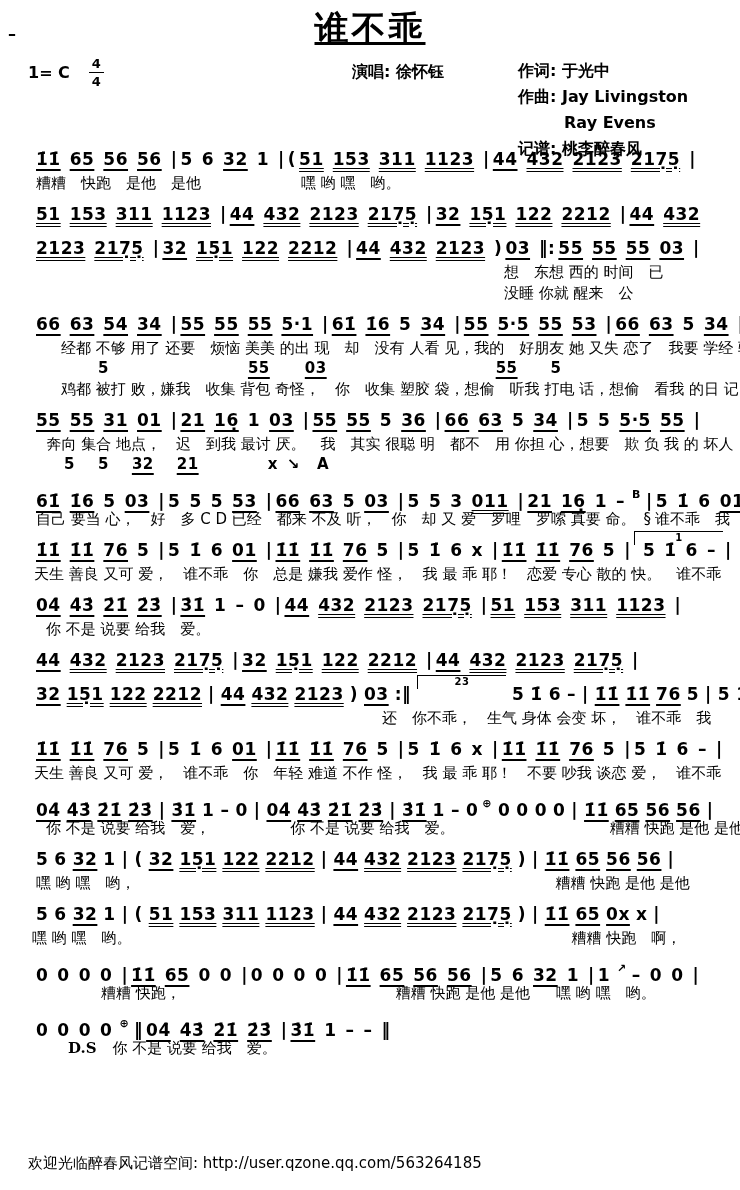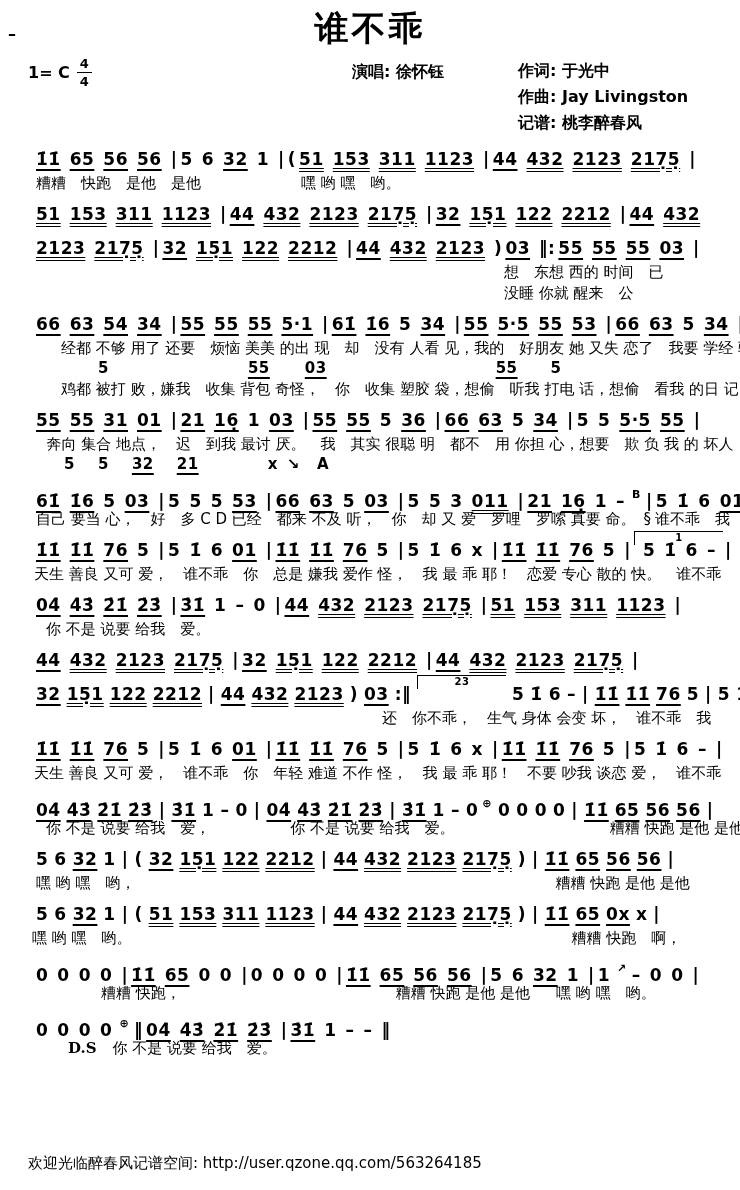--- a/index.html
+++ b/index.html
@@ -1,23 +1,23 @@
 <!DOCTYPE html>
 <html><head>
 <meta charset="utf-8">
 <style>
   html,body{margin:0;padding:0;}
   body{width:740px;height:1190px;position:relative;background:#ffffff;color:#000;
        font-family:"DejaVu Sans","Liberation Sans",sans-serif;overflow:hidden;}
   .top-dash{position:absolute;left:8px;top:24px;font-size:16px;font-weight:bold;}
   .title{position:absolute;top:6px;left:0;width:100%;text-align:center;margin:0;
          font-size:34px;font-weight:bold;letter-spacing:3px;
-         font-family:"DejaVu Serif","Liberation Serif",serif;}
+         font-family:"DejaVu Serif","Liberation Serif",serif;text-decoration:underline;}
   .keyline{position:absolute;left:28px;top:56px;font-size:16px;font-weight:bold;
-           display:flex;align-items:center;gap:7px;text-align:center;}
+           display:flex;align-items:center;gap:19px;text-align:center;}
   .ts{display:inline-flex;flex-direction:column;align-items:center;font-size:13px;
       font-weight:bold;line-height:1;}
   .ts .num{padding:1px 3px 2px;}
   .ts .den{border-top:1.5px solid #000;padding:2px 3px 1px;}
   .credit-singer{position:absolute;left:352px;top:62px;font-size:16px;font-weight:bold;}
   .credits-right{position:absolute;left:518px;top:58px;font-size:16px;font-weight:bold;line-height:26px;}
   .credits-right .composer2{padding-left:46px;}
   .score{position:absolute;left:6px;top:146px;width:740px;}
   .system{margin-bottom:7px;}
   .row{white-space:nowrap;}
@@ -52,20 +52,21 @@
       <span class="num">4</span>
       <span class="den">4</span>
     </span>
   </div>
 
   <div class="credit-singer">演唱: 徐怀钰</div>
 
   <div class="credits-right">
     <div>作词: 于光中</div>
     <div>作曲: Jay Livingston</div>
+    <div class="composer2">Ray Evens</div>
     <div>记谱: 桃李醉春风</div>
   </div>
 
   <div class="score">
       <div class="system">
         <div class="row notes" style="padding-left: 30px;"><span class="tk u1">1̇1̇</span><span class="tk u1">65</span><span class="tk u1">56</span><span class="tk u1">56</span><span class="tk bar">|</span><span class="tk">5</span><span class="tk">6</span><span class="tk u1">32</span><span class="tk">1</span><span class="tk bar">|</span><span class="tk paren">(</span><span class="tk u2">51</span><span class="tk u2">153</span><span class="tk u2">311</span><span class="tk u2">1123</span><span class="tk bar">|</span><span class="tk u1">44</span><span class="tk u2">432</span><span class="tk u2">2123</span><span class="tk u2">217̣5̣</span><span class="tk bar">|</span></div>
         <div class="row lyric" style="padding-left: 30px;"><span class="lyr">糟糟　快跑　是他　是他</span><span class="lyr" style="margin-left: 100px;">嘿 哟 嘿　哟。</span></div>
       </div>
       <div class="system">
         <div class="row notes" style="padding-left: 30px;"><span class="tk u2">51</span><span class="tk u2">153</span><span class="tk u2">311</span><span class="tk u2">1123</span><span class="tk bar">|</span><span class="tk u1">44</span><span class="tk u2">432</span><span class="tk u2">2123</span><span class="tk u2">217̣5̣</span><span class="tk bar">|</span><span class="tk u1">32</span><span class="tk u2">15̣1</span><span class="tk u2">122</span><span class="tk u2">2212</span><span class="tk bar">|</span><span class="tk u1">44</span><span class="tk u2">432</span></div>

